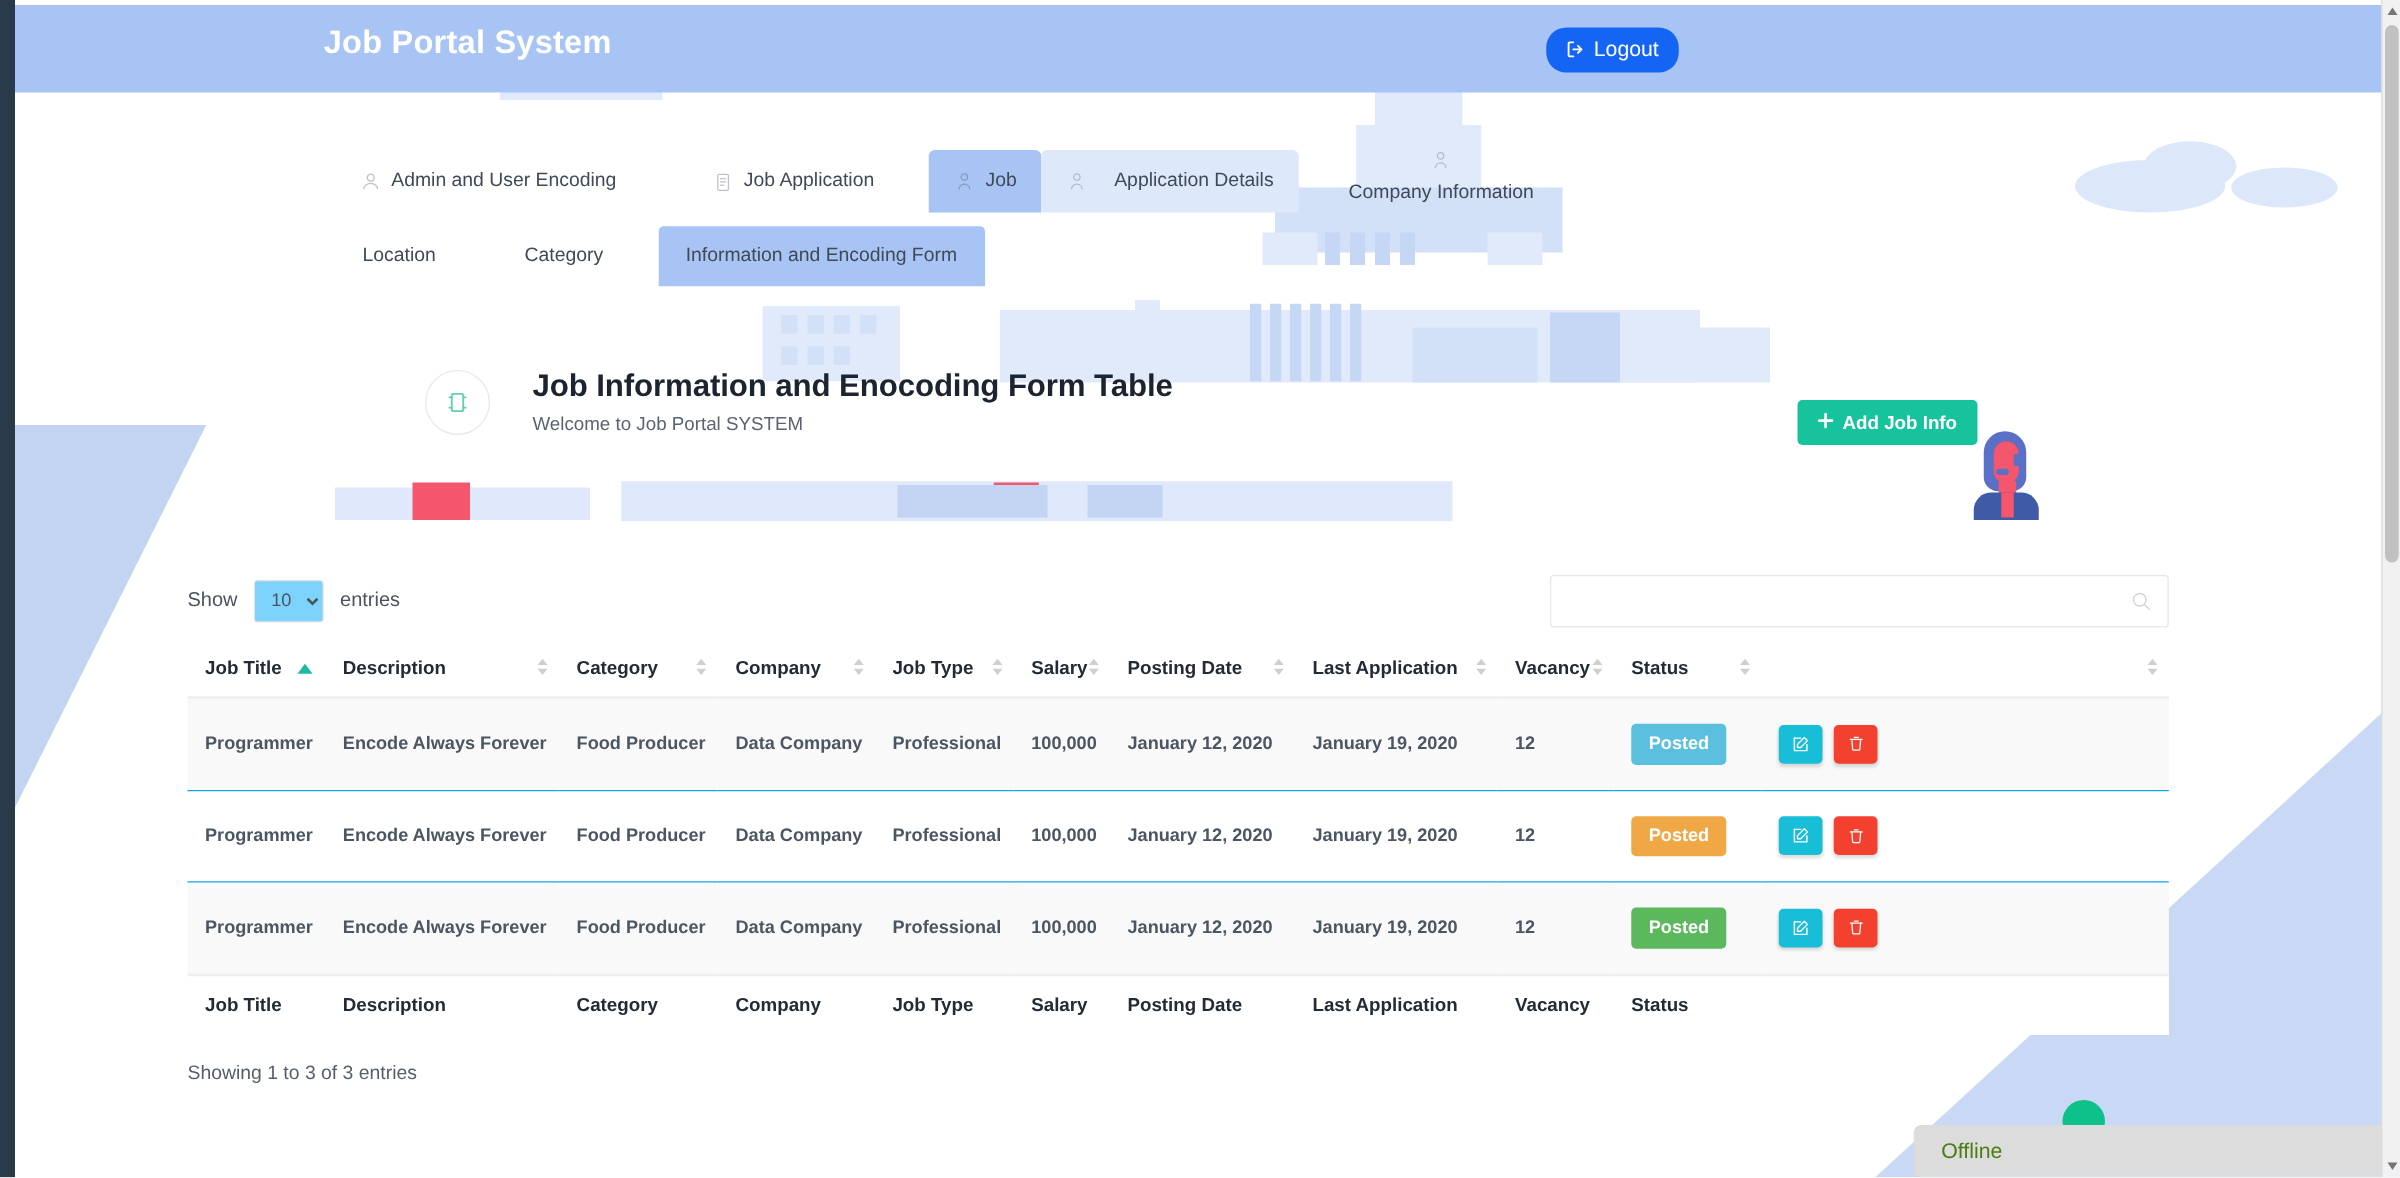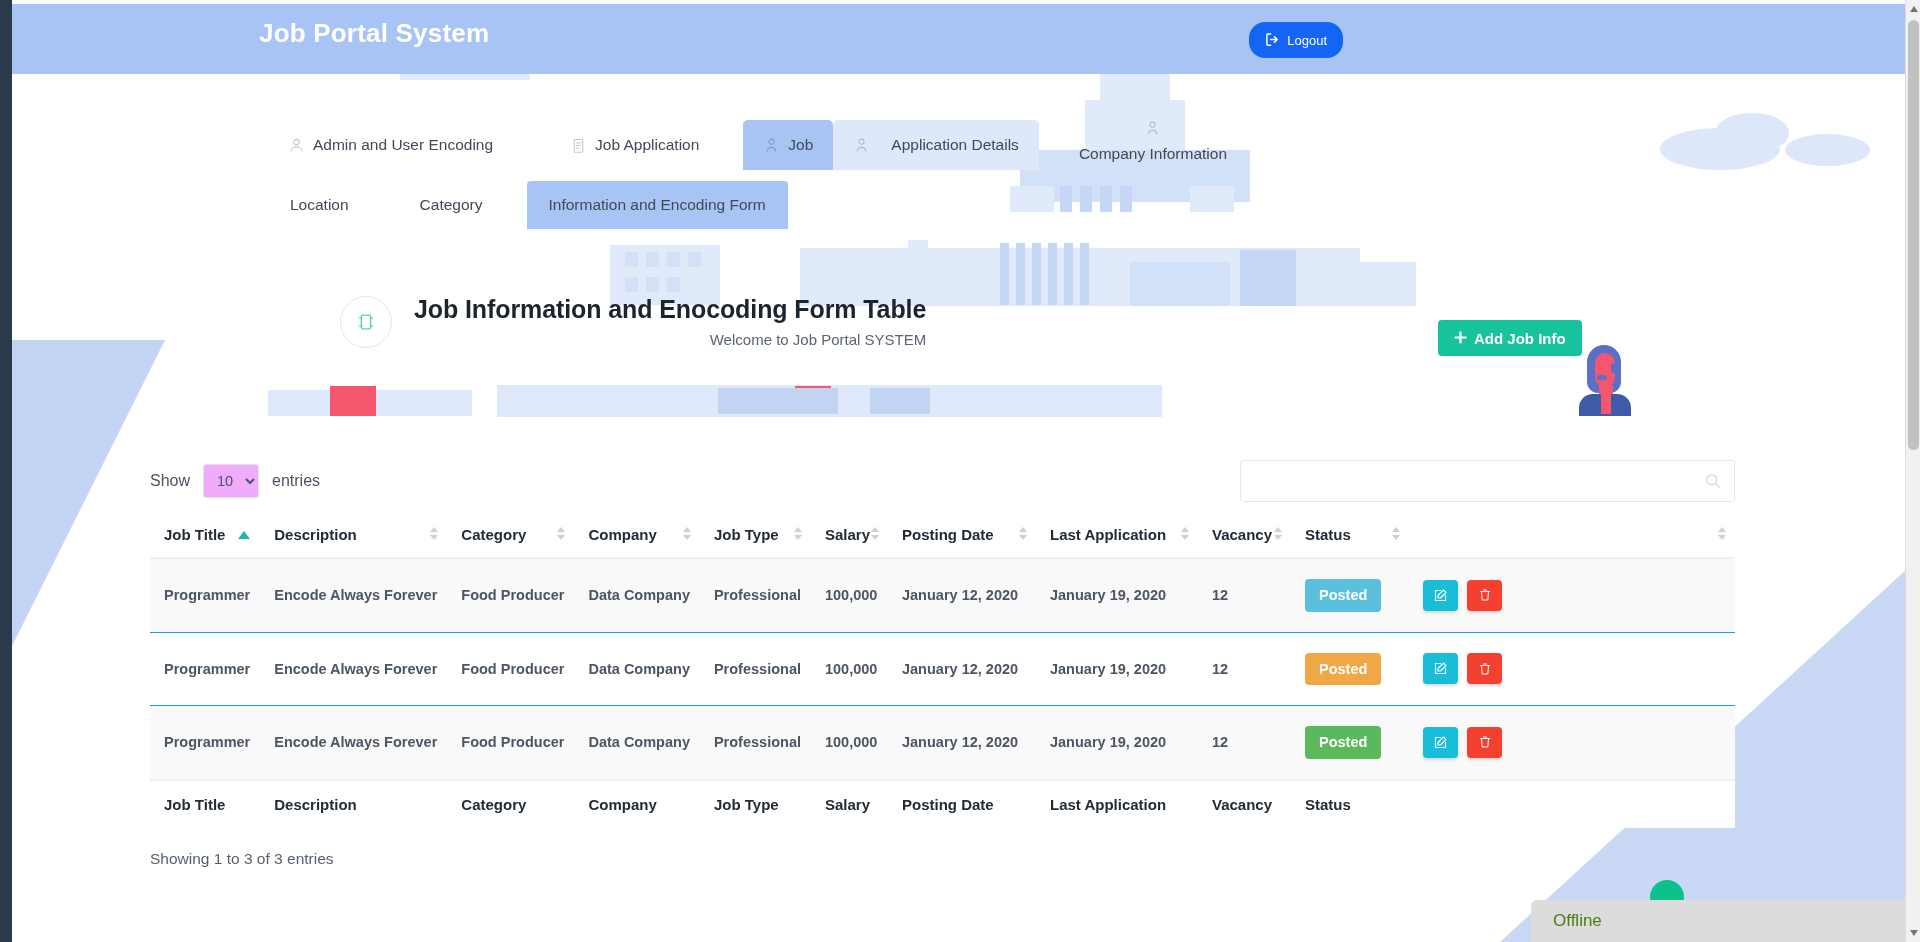--- a/index.html
+++ b/index.html
@@ -48,21 +48,21 @@
   }
   .logout-btn {
     position: absolute;
     right: 565px; top: 18px;
     height: 36px;
     padding: 0 16px;
     background: #1565f5;
     color: #fff;
     border: none;
     border-radius: 16px;
-    font-size: 13px;
+    font-size: 17px;
     font-family: "Liberation Sans", sans-serif;
     display: flex;
     align-items: center;
     gap: 7px;
     cursor: pointer;
   }
   .logout-btn .glyph { font-size: 14px; line-height: 1; }
 
   
   .bg-art { position: absolute; inset: 0; z-index: 0; pointer-events: none; }
@@ -138,23 +138,22 @@
     white-space: nowrap;
     cursor: pointer;
     border-radius: 4px 4px 0 0;
   }
   .tab2.active { background: #a8c4f5; }
 
   
   .title-block {
     position: absolute;
     left: 340px; top: 295px;
-    display: flex; align-items: center; gap: 22px;
+    display: flex; align-items: center; gap: 34px;
     z-index: 10;
-    text-align: right;
   }
   .title-ring {
     width: 52px; height: 52px;
     border-radius: 50%;
     border: 1px solid #e8e8e8;
     display: flex; align-items: center; justify-content: center;
     background: #fff;
   }
   .title-ring svg { display: block; }
   .title-text h1 {
@@ -198,21 +197,21 @@
   .table-controls {
     display: flex; align-items: center; justify-content: space-between;
     height: 52px;
   }
   .length-ctl { display: flex; align-items: center; gap: 13px; font-size: 16px; color: #4a5461; }
   .length-ctl select {
     height: 34px; width: 56px;
     padding: 0 6px;
     border: 1px solid #e3e3e3;
     border-radius: 3px;
-    background: #f0abfc;
+    background: #7dd3fc;
     font-size: 14.5px;
     color: #4a5461;
     font-family: "Liberation Sans", sans-serif;
     text-align: center;
   }
   .search-wrap { position: relative; width: 495px; }
   .search-wrap input {
     width: 100%; height: 42px;
     padding: 0 42px 0 14px;
     border: 1px solid #e6e6e6;

